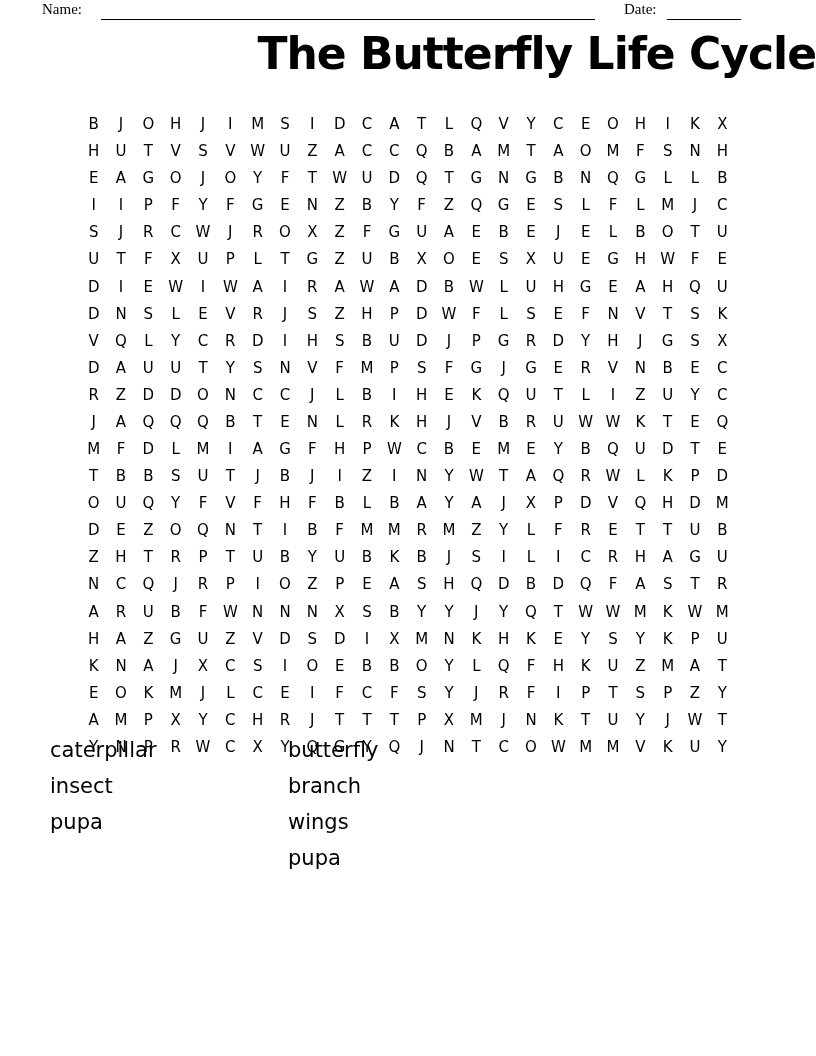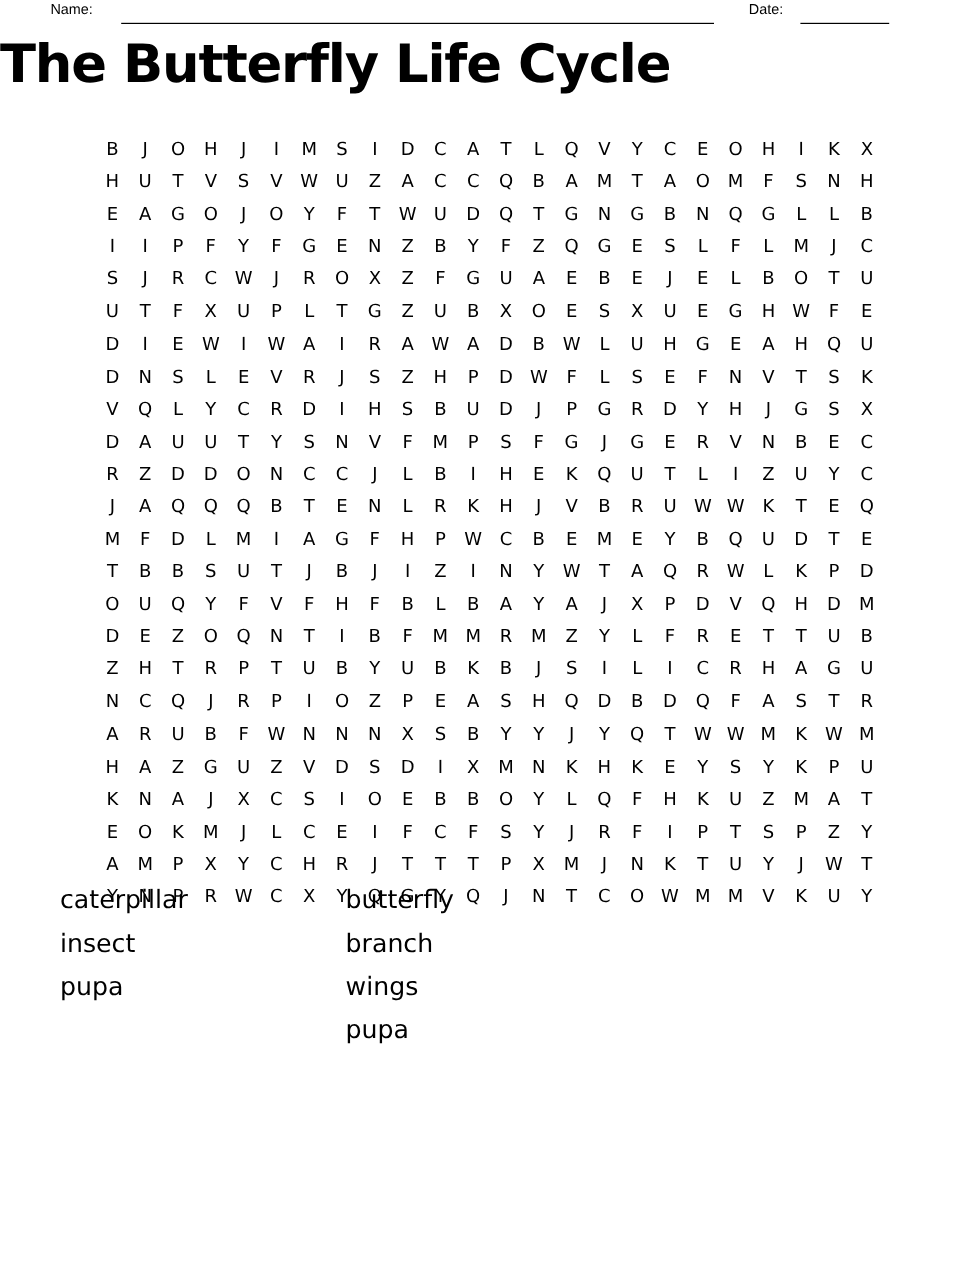--- a/index.html
+++ b/index.html
@@ -13,43 +13,43 @@
     height: 1056px;
     background: #ffffff;
     overflow: hidden;
     font-family: "DejaVu Sans", sans-serif;
     color: #000000;
   }
   
   .hdr-label {
     position: absolute;
     top: 1px;
-    font-family: Liberation Sans, sans-serif;
-    font-size: 12px;
+    font-family: Liberation Serif, serif;
+    font-size: 15px;
     color: #000;
     white-space: nowrap;
   }
   .name-label { left: 42px; }
   .date-label { left: 624px; }
   .blank-line {
     position: absolute;
     top: 3px;
     height: 16px;
     border-bottom: 1.6px solid #000;
   }
   .name-line { left: 101px; width: 494px; }
   .date-line { left: 667px; width: 74px; }
   
   .title {
     position: absolute;
     top: 28px;
     left: 0;
     width: 816px;
     margin: 0;
-    text-align: left;
+    text-align: right;
     font-family: "DejaVu Sans", sans-serif;
     font-size: 44px;
     font-weight: bold;
     letter-spacing: -1px;
     color: #000;
   }
   
   .grid {
     position: absolute;
     left: 80px;

